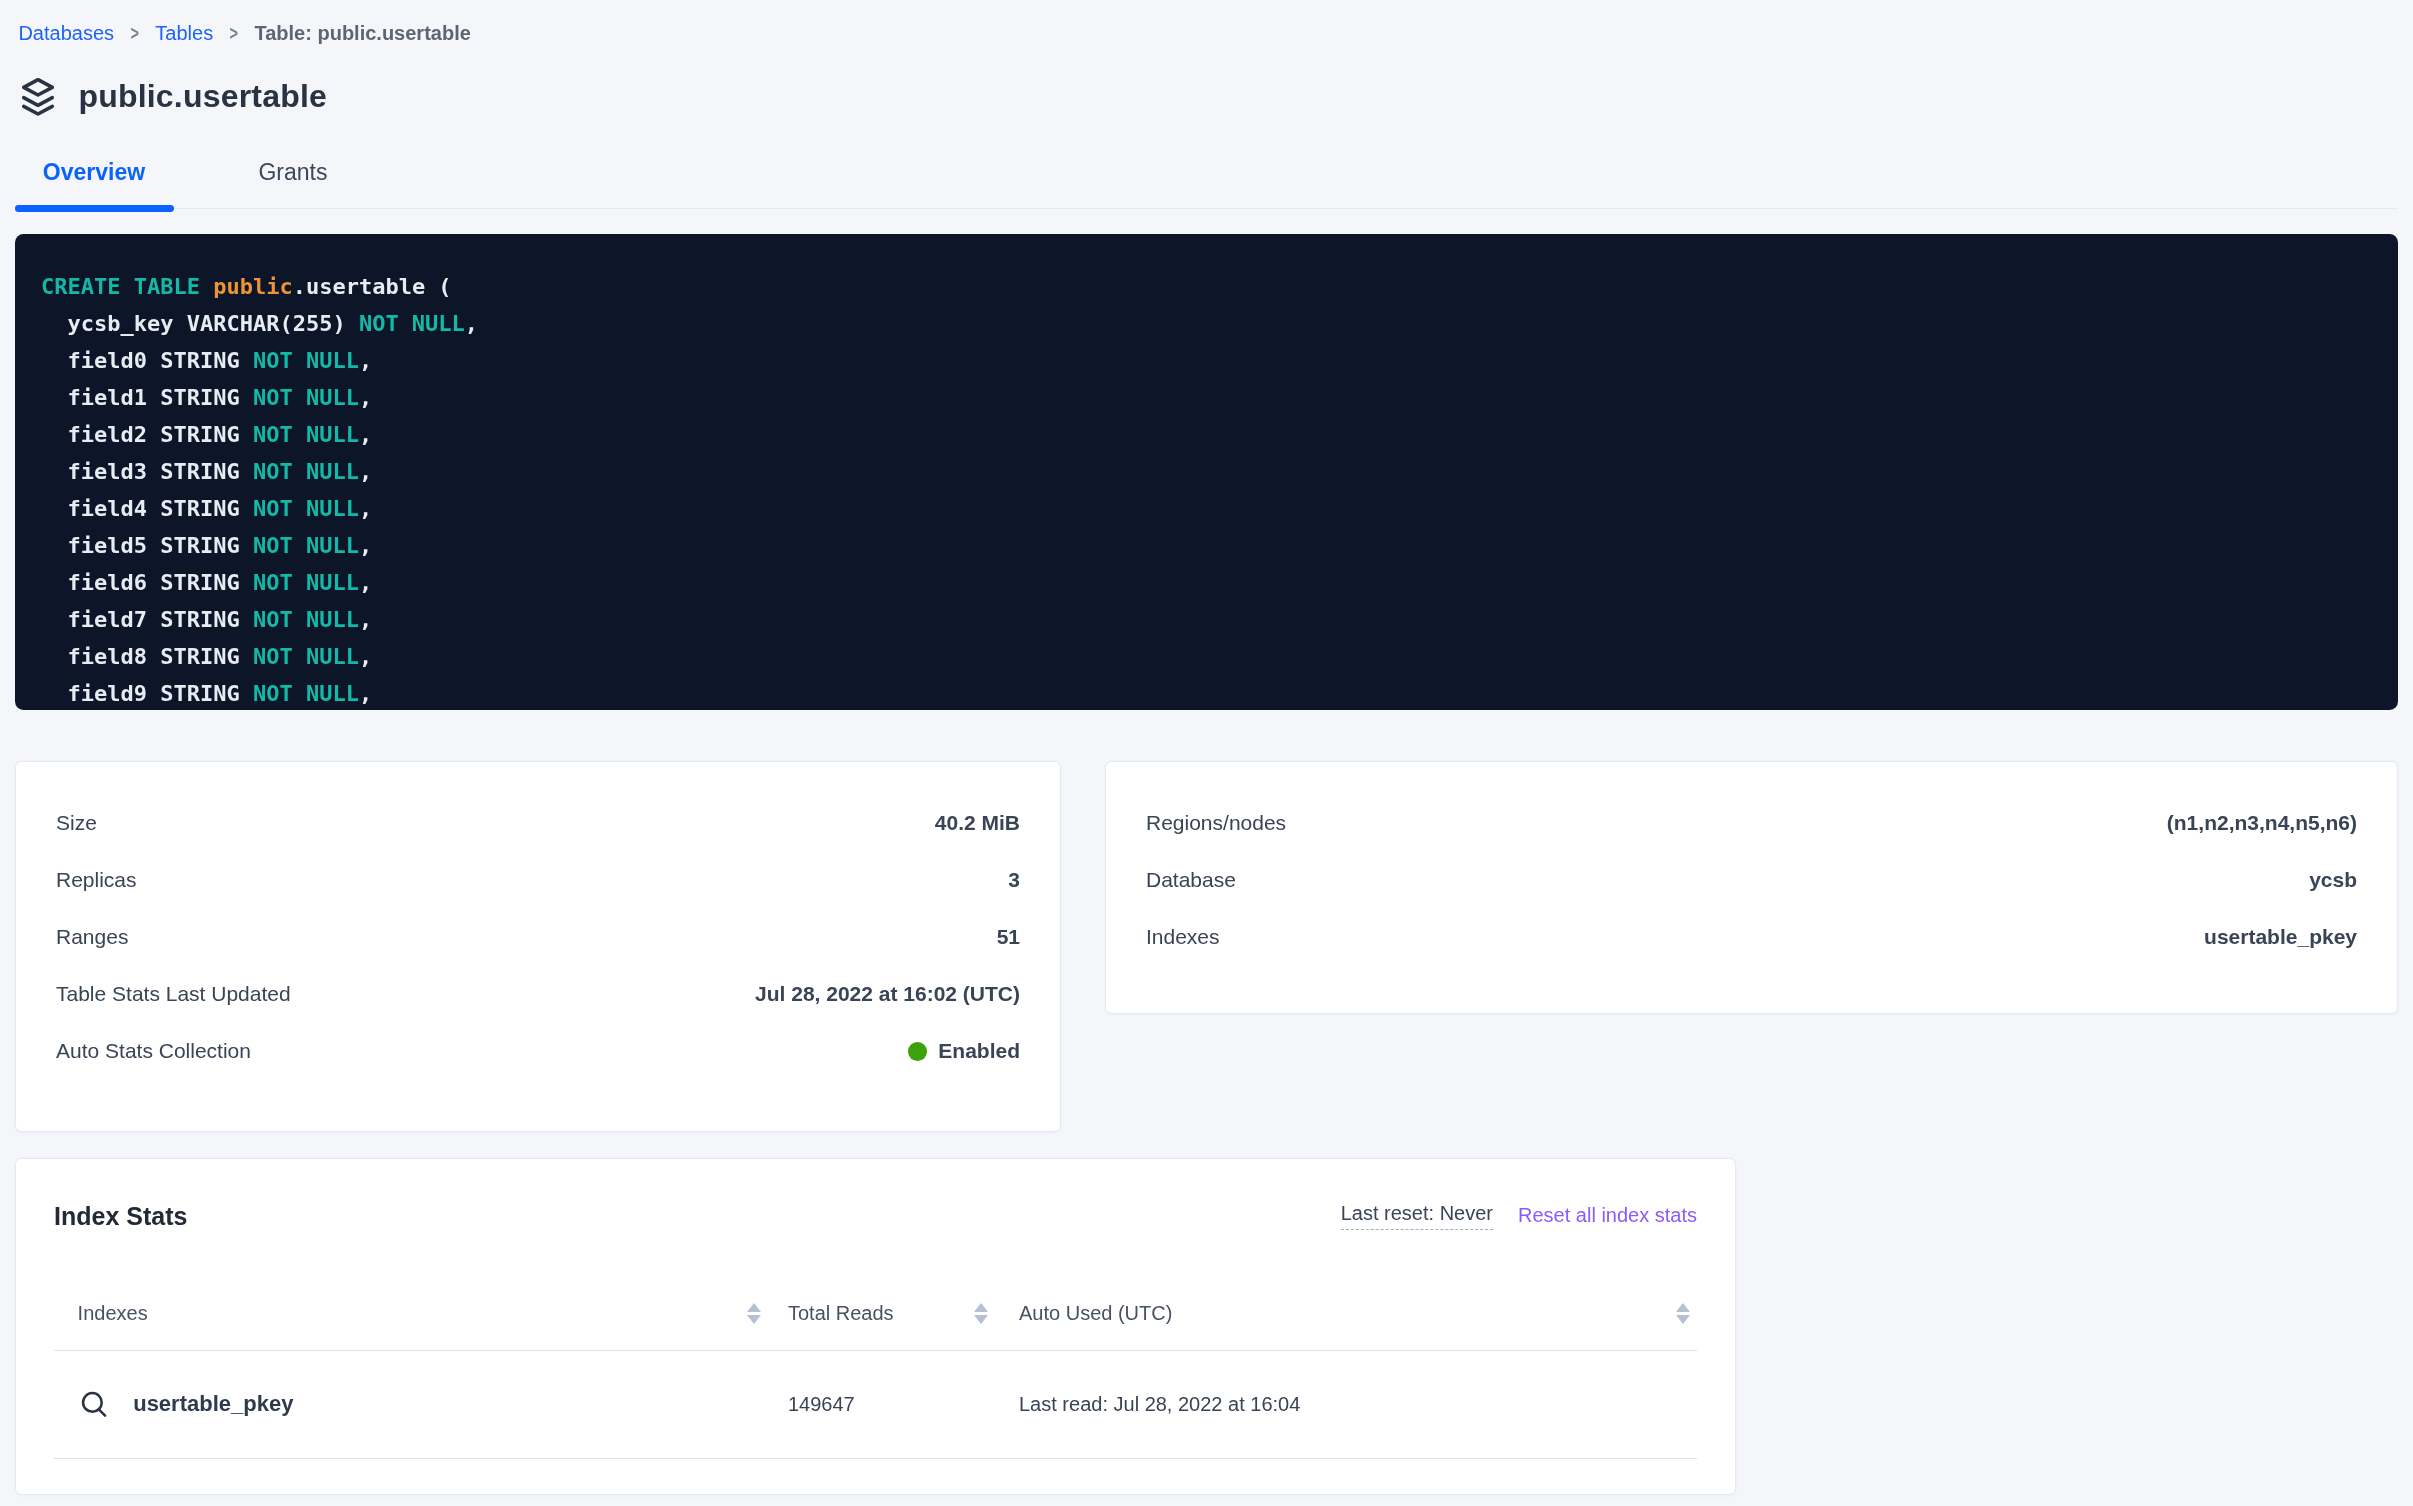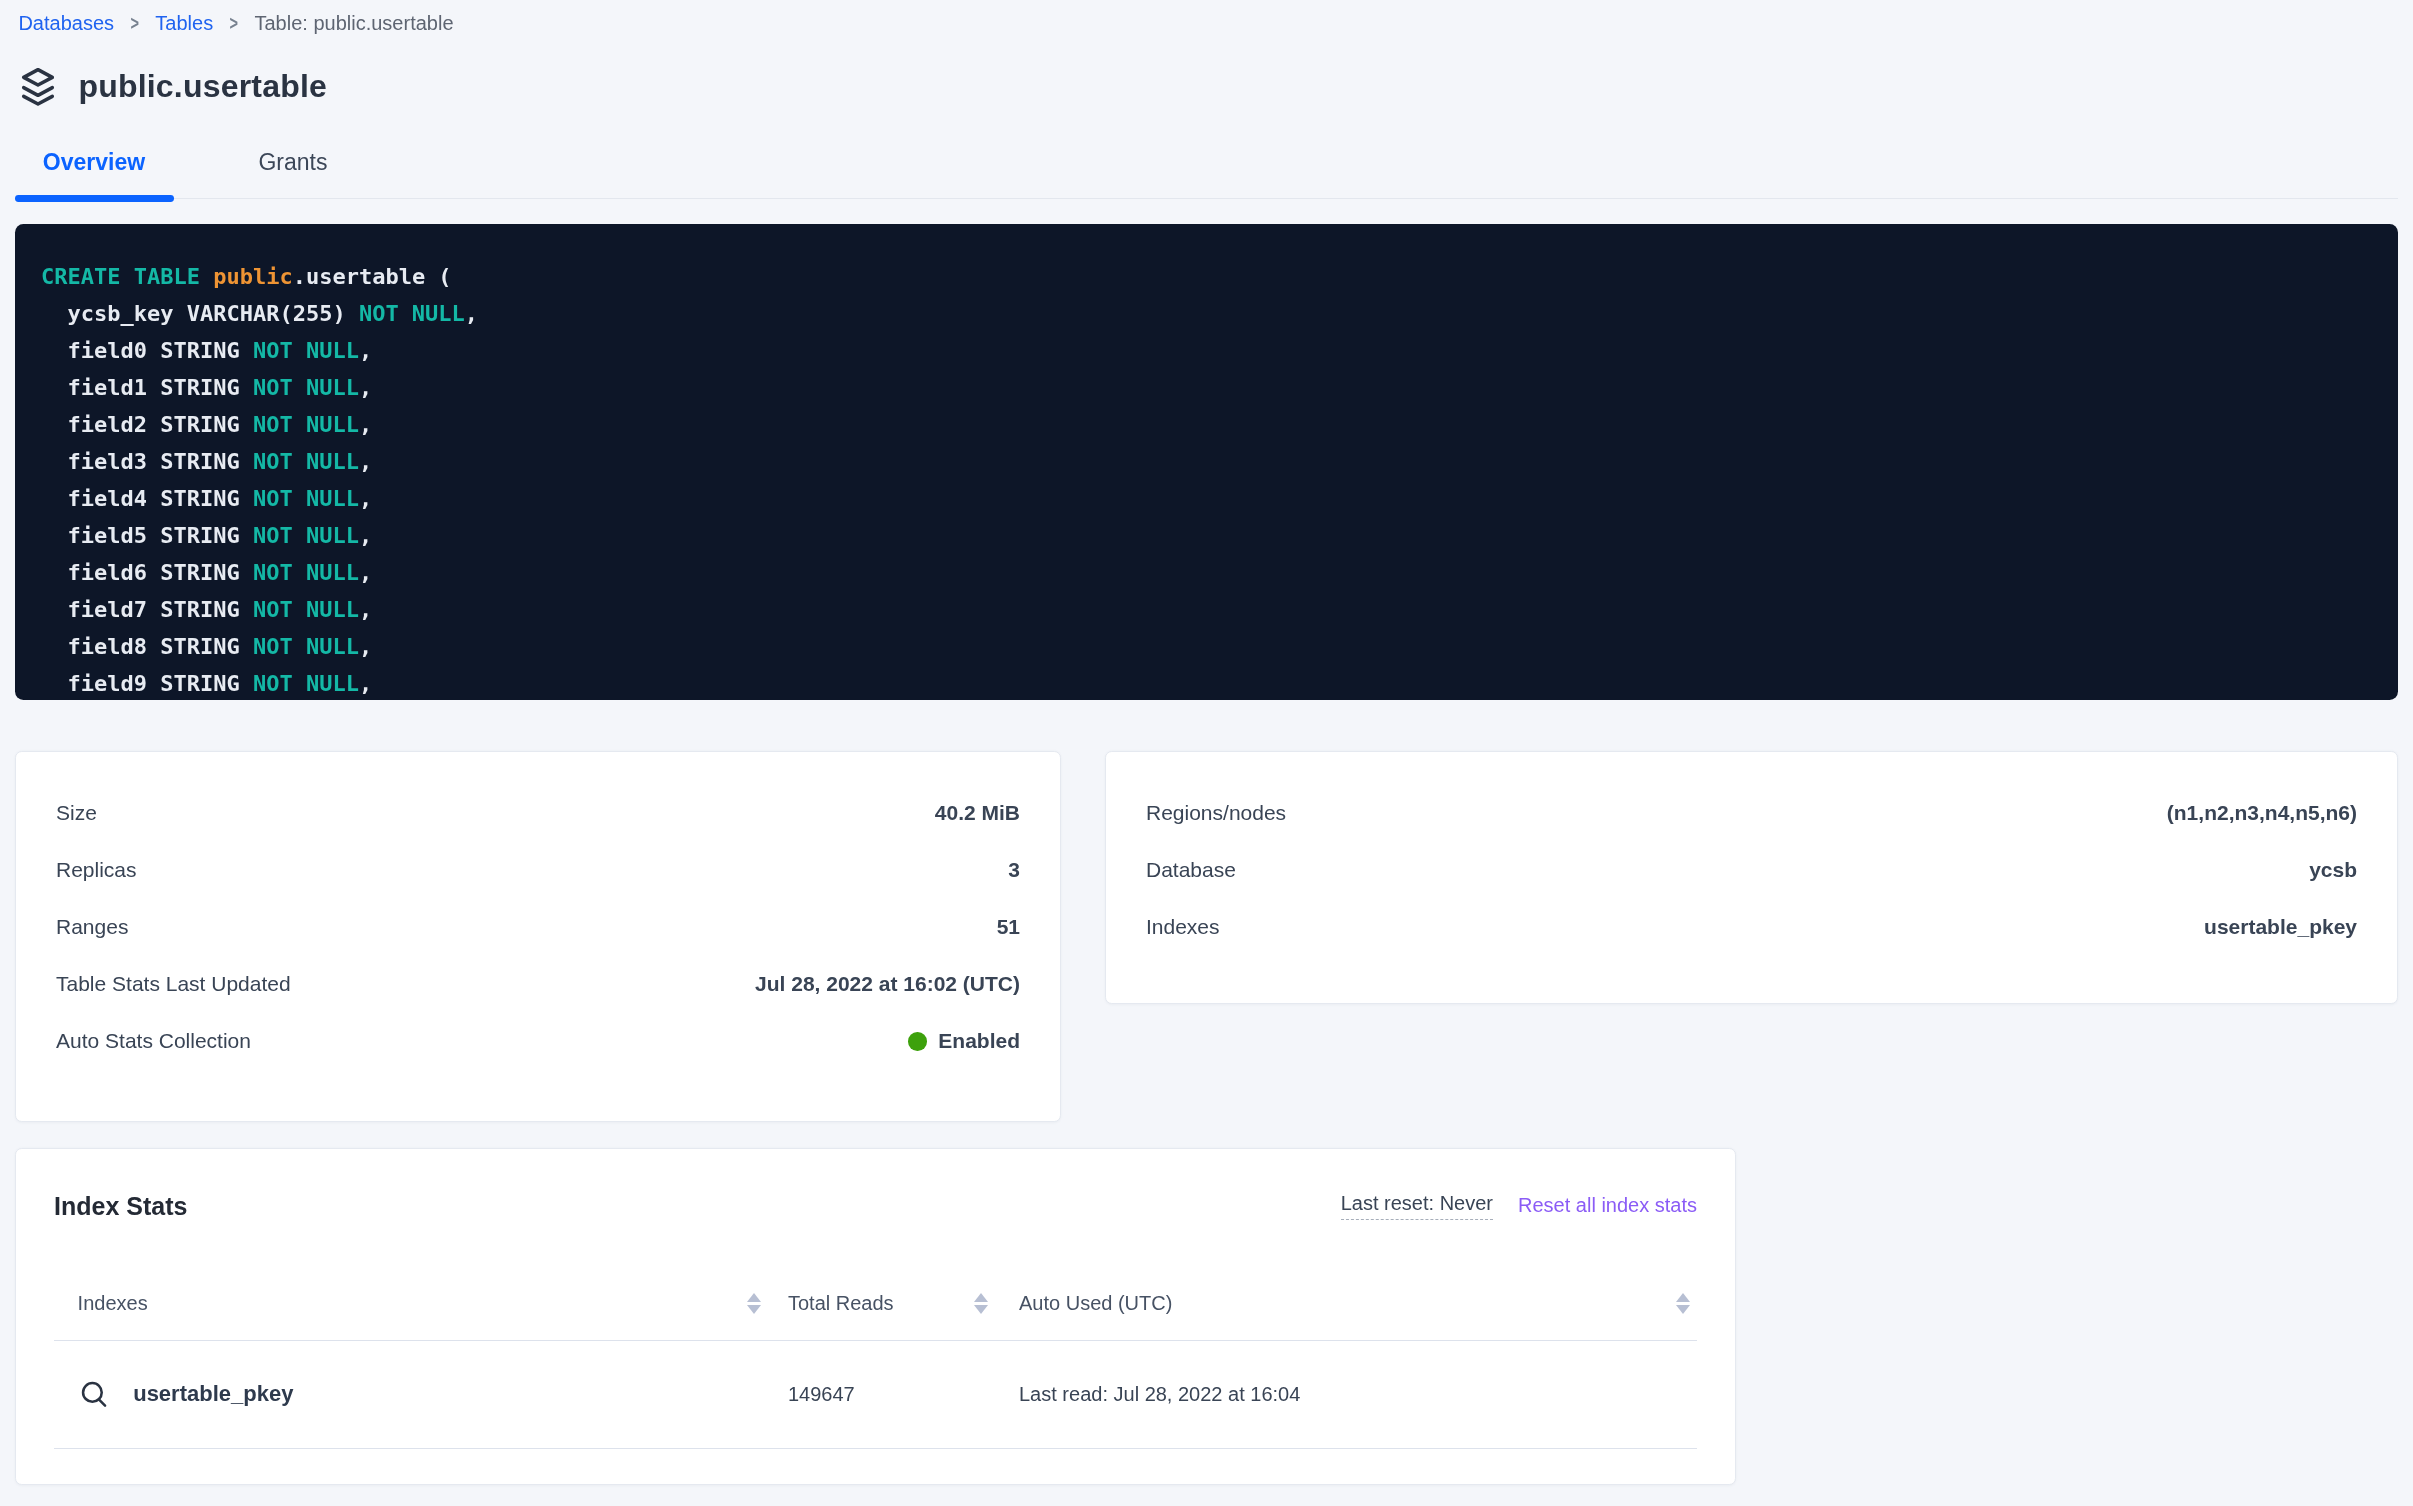--- a/index.html
+++ b/index.html
@@ -7,24 +7,24 @@
   body {
     width: 2413px; height: 1506px;
     background: #f4f6fa;
     font-family: "Liberation Sans", sans-serif;
     color: #394455;
     overflow: hidden;
   }
   .page { padding: 0 15px; width: 2413px; height: 1506px; }
 
   
-  .breadcrumb { padding: 11.8px 3.4px 0; font-size: 20px; display: flex; align-items: flex-end; gap: 15px; font-weight: 500; }
+  .breadcrumb { padding: 11.8px 3.4px 0; font-size: 20px; display: flex; align-items: flex-end; gap: 15px; font-weight: 500; margin-top: 10px; }
   .crumb-link { color: #1f63f0; cursor: pointer; }
   .crumb-sep { color: #77818f; font-size: 19.4px; font-weight: 700; transform: scaleX(0.75); }
-  .crumb-current { color: #5e6572; font-weight: 400; }
+  .crumb-current { color: #5e6572; font-weight: 700; }
 
   
   .title-row { margin-top: 30px; display: flex; align-items: center; gap: 20px; padding-left: 3.4px; }
   .page-title { font-size: 32px; font-weight: 600; color: #2a3342; margin: 0; letter-spacing: 0.2px; }
 
   
   .tabs { margin-top: 40px; position: relative; border-bottom: 1.7px solid #e3e7ee; display: flex; padding-bottom: 22px; }
   .tab { font-size: 23px; cursor: pointer; }
   .tab-active { color: #0b63ff; font-weight: 600; width: 158px; text-align: center; }
   .tab-inactive { color: #3c4758; font-weight: 500; width: 122px; text-align: center; margin-left: 59px; }

